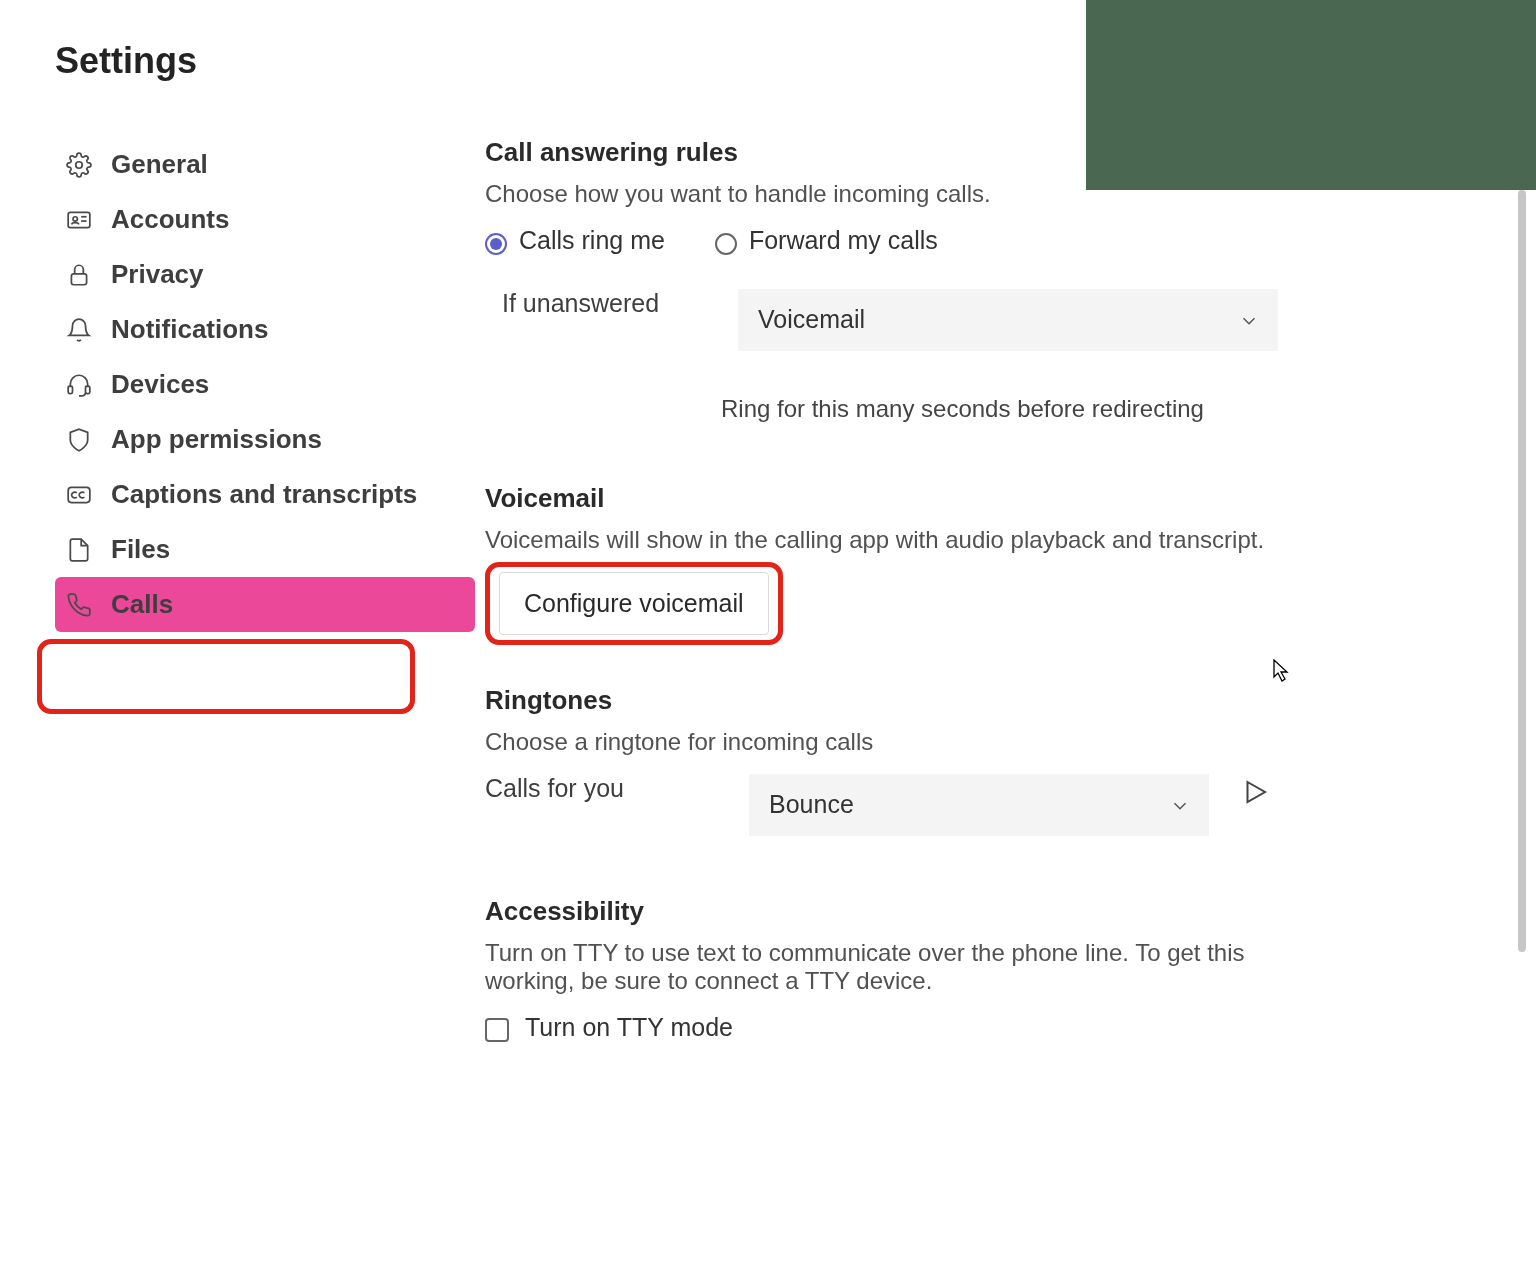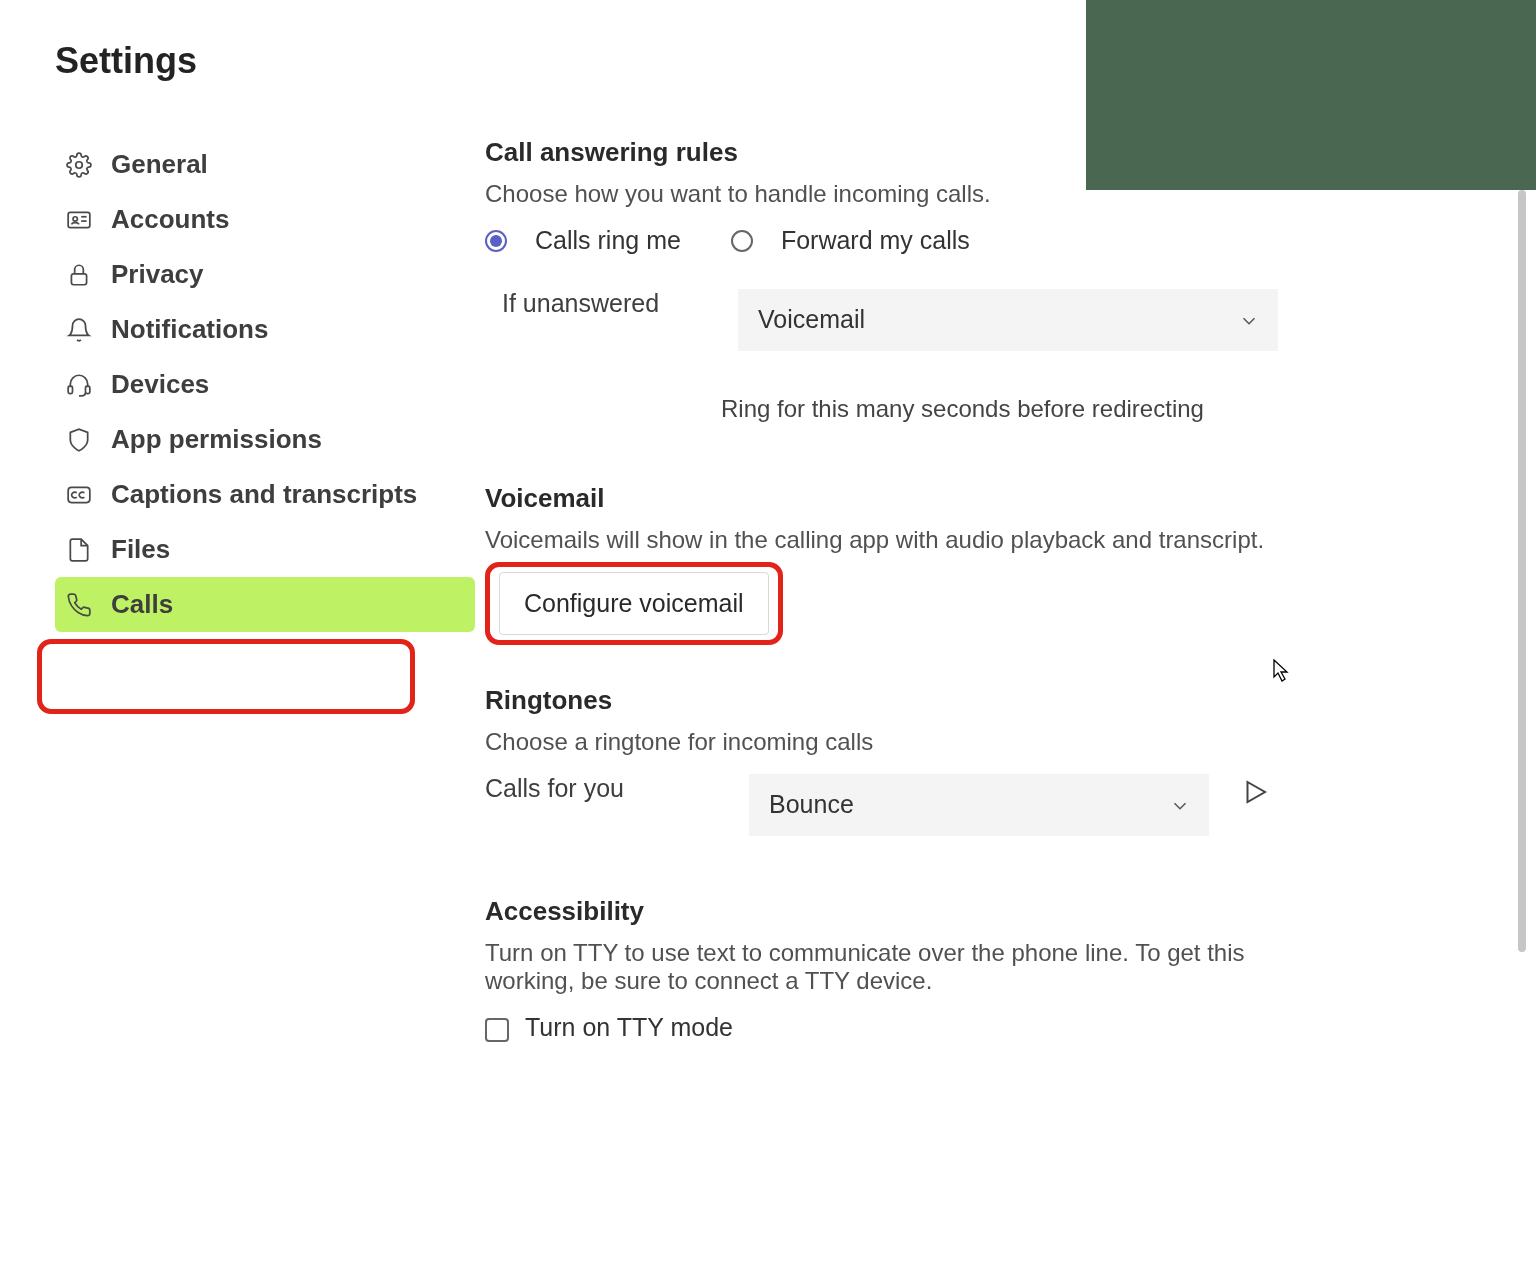--- a/index.html
+++ b/index.html
@@ -41,21 +41,21 @@
 }
 .nav-item .icon {
   width: 28px;
   height: 28px;
   display: inline-flex;
   align-items: center;
   justify-content: center;
   color: #4a4a4a;
 }
 .nav-item.active {
-  background: #bef264;
+  background: #ec4899;
 }
 .highlight-box-nav {
   position: absolute;
   border: 5px solid #e2231a;
   border-radius: 14px;
   pointer-events: none;
   left: 37px;
   top: 639px;
   width: 378px;
   height: 75px;
@@ -76,22 +76,22 @@
   color: #515151;
   margin-bottom: 18px;
 }
 .radio-row {
   display: flex;
   gap: 50px;
   margin-bottom: 34px;
 }
 .radio-option {
   display: flex;
-  align-items: center;
-  gap: 28px;
+  align-items: flex-end;
+  gap: 12px;
   font-size: 25px;
   color: #333;
   cursor: pointer;
 }
 .radio-circle {
   width: 22px;
   height: 22px;
   border: 2px solid #5b5fc7;
   border-radius: 50%;
   display: inline-flex;

